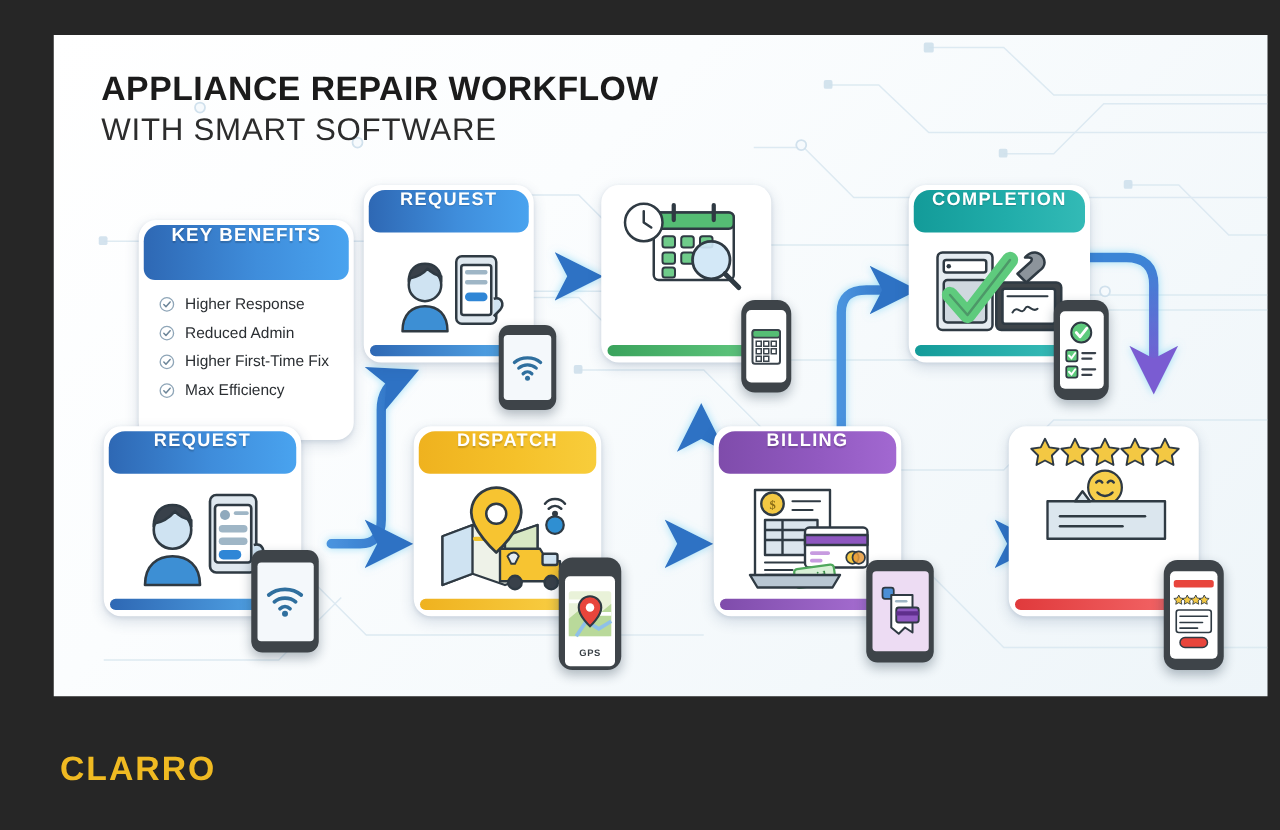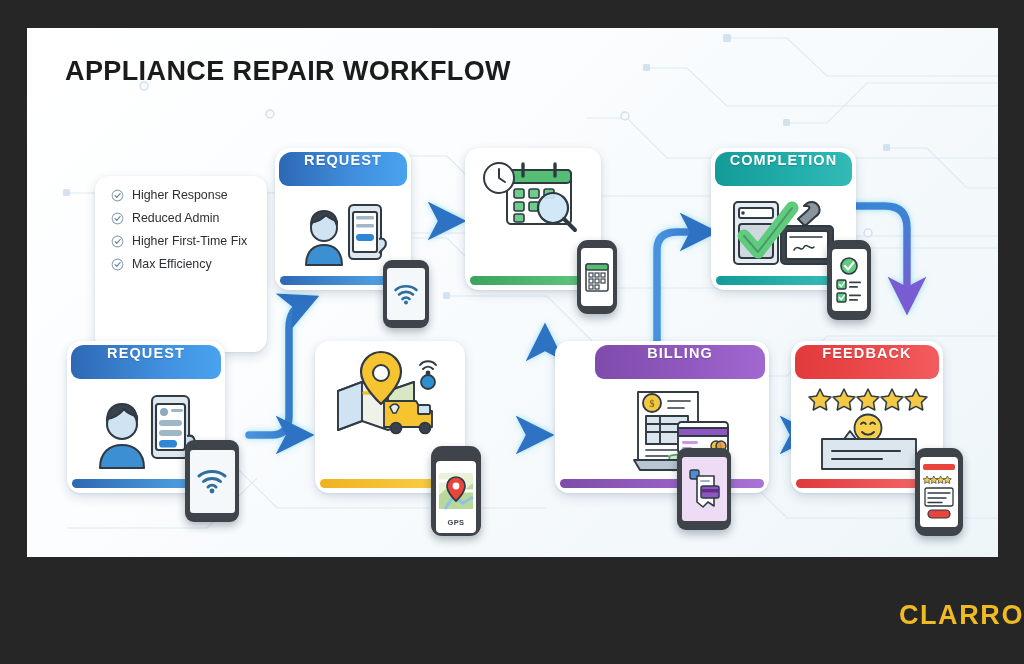--- a/index.html
+++ b/index.html
@@ -6,21 +6,21 @@
   body{
     width:1024px;height:664px;overflow:hidden;
     background:#262626;
     font-family:"Liberation Sans",sans-serif;
     -webkit-font-smoothing:antialiased;
   }
   .screen{position:relative;width:1024px;height:664px;background:#262626;}
 
   
   .panel{
-    position:absolute;left:27px;top:28px;width:971px;height:529px;
+    position:absolute;left:43px;top:28px;width:971px;height:529px;
     background:linear-gradient(135deg,#ffffff 0%,#fbfdfe 35%,#eef5f9 100%);
     overflow:hidden;
   }
   .circuit{position:absolute;inset:0;pointer-events:none;}
 
   
   .headline{position:absolute;left:38px;top:28px;}
   .h-line1{
     font-size:27px;font-weight:bold;letter-spacing:.4px;color:#1b1b1b;
     line-height:1.16;white-space:nowrap;
@@ -96,21 +96,21 @@
   .gps-tag{
     position:absolute;bottom:6px;left:0;right:0;text-align:center;
     font-size:7.5px;font-weight:bold;color:#3b4248;letter-spacing:.4px;
   }
 
   
   .arrows{position:absolute;inset:0;pointer-events:none;}
 
   
   .logo{
-    position:absolute;left:0;right:0;top:600px;text-align:right;
+    position:absolute;left:0;right:0;top:600px;text-align:left;padding-left:48px;
   }
   .logo-text{
     display:inline-block;position:relative;
     color:#f0ba22;font-size:27px;font-weight:bold;letter-spacing:1.6px;
   }
 </style>
 </head>
 <body>
 
 <div class="screen">
@@ -149,20 +149,21 @@
         <circle cx="757" cy="160" r="3.5"></circle>
         <circle cx="523" cy="220" r="4"></circle>
         <circle cx="841" cy="205" r="4"></circle>
         <circle cx="655" cy="470" r="4"></circle>
         <circle cx="120" cy="452" r="3.5"></circle>
       </g>
     </svg>
 
     <div class="headline">
       <div class="h-line1">APPLIANCE REPAIR WORKFLOW</div>
+      <div class="h-line2">WITH SMART SOFTWARE</div>
     </div>
 
     <svg class="arrows" width="971" height="529" viewBox="0 0 971 529">
       <defs>
         <linearGradient id="gb" x1="0" y1="0" x2="1" y2="0">
           <stop offset="0%" stop-color="#4a93de"></stop>
             <stop offset="100%" stop-color="#2f72c4"></stop>
         </linearGradient>
         <linearGradient id="gv" x1="0" y1="0" x2="0" y2="1">
           <stop offset="0%" stop-color="#3a85d6"></stop>
@@ -201,20 +202,23 @@
 
         <path d="M630 400 L630 222 Q630 204 650 204 L676 204" stroke="url(#gb)" stroke-width="7.5" marker-end="url(#mr)"></path>
 
         <path d="M798 178 L858 178 Q880 178 880 200 L880 272" stroke="url(#gv)" stroke-width="7.5" marker-end="url(#mv)"></path>
 
         <path d="M712 407 L776 407" stroke="url(#gb)" stroke-width="7.5" marker-end="url(#mr)"></path>
       </g>
     </svg>
 
     <div class="card" id="benefits">
+      <div class="card-head g-blue">
+        <span>KEY BENEFITS</span>
+      </div>
       <div class="benefit-list">
         <div class="benefit">
           <svg class="chk" viewBox="0 0 16 16">
             <circle cx="8" cy="8" r="6.6" fill="none" stroke="#8fa6b8" stroke-width="1.3"></circle>
             <path d="M5 8.2 L7.1 10.3 L11.2 5.6" fill="none" stroke="#5b7governing" stroke-width="1.5"></path>
             <path d="M5 8.2 L7.1 10.3 L11.2 5.6" fill="none" stroke="#6d8699" stroke-width="1.5" stroke-linecap="round" stroke-linejoin="round"></path>
           </svg>
           <span class="benefit-label">Higher Response</span>
         </div>
         <div class="benefit">
@@ -401,20 +405,23 @@
             <path d="M3 8 C10 2 22 2 29 8"></path>
               <path d="M7.5 13.5 C12 9.5 20 9.5 24.5 13.5"></path>
               <path d="M12 19 C14.3 16.7 17.7 16.7 20 19"></path>
           </g>
           <circle cx="16" cy="23" r="2.4" fill="#2f6f9e"></circle>
         </svg>
       </div>
     </div>
 
     <div class="card" style="left:288px;top:313px;width:150px;height:152px;">
+      <div class="card-head g-amber">
+        <span>DISPATCH</span>
+      </div>
       <div class="card-body" style="height:104px;">
         <svg width="124" height="88" viewBox="0 0 124 88">
           <g stroke="#2f3a43" stroke-width="1.9" stroke-linejoin="round">
             <path d="M10 42 L34 33 L60 42 L86 33 L86 72 L60 81 L34 72 L10 81 Z" fill="#eef2e8"></path>
             <path d="M10 42 L34 33 L34 72 L10 81 Z" fill="#cfe3f2"></path>
             <path d="M60 42 L86 33 L86 62 L60 70 Z" fill="#d8e8c4"></path>
           </g>
           <path d="M36 44 L52 44 L58 54 L76 54" fill="none" stroke="#f0c22a" stroke-width="3.4" stroke-linecap="round"></path>
           <path d="M33 5 c11 0 20 9 20 20 c0 14-20 32-20 32 c0 0-20-18-20-32 c0-11 9-20 20-20z" fill="#f7c431" stroke="#2f3a43" stroke-width="2.2" stroke-linejoin="round" transform="translate(20,-2)"></path>
           <circle cx="53" cy="24" r="8" fill="#ffffff" stroke="#2f3a43" stroke-width="2"></circle>
@@ -442,21 +449,21 @@
           <path d="M2 26 L14 16 L24 24 L36 14 L36 40 L2 40 Z" fill="#b9d99a"></path>
           <path d="M2 12 L12 12 L20 22 L36 22" fill="none" stroke="#ffffff" stroke-width="3"></path>
           <path d="M8 40 L16 28 L26 34 L36 28" fill="none" stroke="#8fc0e8" stroke-width="3"></path>
           <path d="M19 8 c5 0 9 4 9 9 c0 7-9 15-9 15 c0 0-9-8-9-15 c0-5 4-9 9-9z" fill="#e8453c" stroke="#2f3a43" stroke-width="1.7"></path>
           <circle cx="19" cy="17" r="3.4" fill="#ffffff"></circle>
         </svg>
         <div class="gps-tag">GPS</div>
       </div>
     </div>
 
-    <div class="card" style="left:528px;top:313px;width:178px;height:152px;padding-left:36px;">
+    <div class="card" style="left:528px;top:313px;width:150px;height:152px;">
       <div class="card-head g-purple">
         <span>BILLING</span>
       </div>
       <div class="card-body" style="height:104px;">
         <svg width="120" height="90" viewBox="0 0 120 90">
           <g stroke="#2f3a43" stroke-width="1.9" stroke-linejoin="round">
             <path d="M18 6 L78 6 L78 74 L26 74 L18 80 Z" fill="#ffffff"></path>
             <rect x="26" y="30" width="42" height="28" fill="#dbe5ed"></rect>
             <line x1="26" y1="38" x2="68" y2="38"></line>
               <line x1="26" y1="46" x2="68" y2="46"></line>
@@ -497,23 +504,20 @@
           <rect x="15" y="20" width="18" height="12" rx="2" fill="#8e57c0" stroke="#2f3a43" stroke-width="1.5"></rect>
           <rect x="15" y="23" width="18" height="3.4" fill="#5f2f8c"></rect>
           <g fill="#9fb6c6">
               <rect x="14" y="14" width="10" height="2" rx="1"></rect>
             </g>
         </svg>
       </div>
     </div>
 
     <div class="card" style="left:764px;top:313px;width:152px;height:152px;">
-      <div class="card-head g-red">
-        <span>FEEDBACK</span>
-      </div>
       <div class="card-body" style="height:104px;">
         <svg width="126" height="88" viewBox="0 0 126 88">
           <g fill="#f3c843" stroke="#2f3a43" stroke-width="1.5" stroke-linejoin="round">
             <path d="M16 2 l3.4 6.9 7.6 1.1 -5.5 5.4 1.3 7.6 -6.8-3.6 -6.8 3.6 1.3-7.6 -5.5-5.4 7.6-1.1z"></path>
             <path d="M40 2 l3.4 6.9 7.6 1.1 -5.5 5.4 1.3 7.6 -6.8-3.6 -6.8 3.6 1.3-7.6 -5.5-5.4 7.6-1.1z"></path>
             <path d="M64 2 l3.4 6.9 7.6 1.1 -5.5 5.4 1.3 7.6 -6.8-3.6 -6.8 3.6 1.3-7.6 -5.5-5.4 7.6-1.1z"></path>
             <path d="M88 2 l3.4 6.9 7.6 1.1 -5.5 5.4 1.3 7.6 -6.8-3.6 -6.8 3.6 1.3-7.6 -5.5-5.4 7.6-1.1z"></path>
             <path d="M112 2 l3.4 6.9 7.6 1.1 -5.5 5.4 1.3 7.6 -6.8-3.6 -6.8 3.6 1.3-7.6 -5.5-5.4 7.6-1.1z"></path>
           </g>
           <circle cx="64" cy="41" r="13.5" fill="#f7cf4b" stroke="#2f3a43" stroke-width="1.8"></circle>

